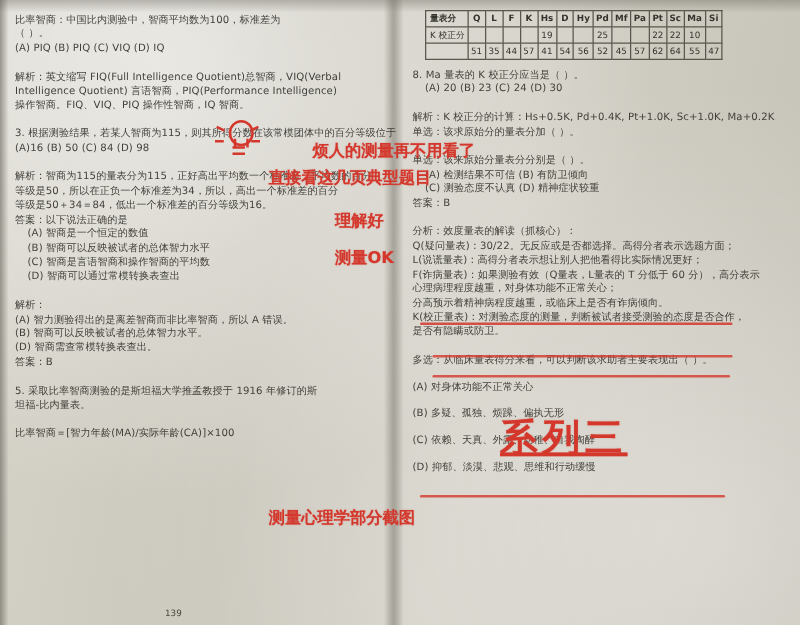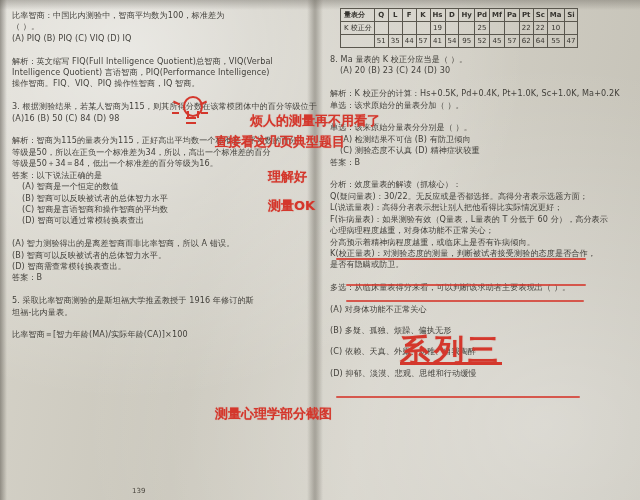--- a/index.html
+++ b/index.html
@@ -127,20 +127,21 @@
   <div class="textline">&nbsp;</div>
   <div class="textline">解析：智商为115的量表分为115，正好高出平均数一个标准差，平均数的百分</div>
   <div class="textline">等级是50，所以在正负一个标准差为34，所以，高出一个标准差的百分</div>
   <div class="textline">等级是50＋34＝84，低出一个标准差的百分等级为16。</div>
   <div class="textline">答案：以下说法正确的是</div>
   <div class="textline indent">(A) 智商是一个恒定的数值</div>
   <div class="textline indent">(B) 智商可以反映被试者的总体智力水平</div>
   <div class="textline indent">(C) 智商是言语智商和操作智商的平均数</div>
   <div class="textline indent">(D) 智商可以通过常模转换表查出</div>
   <div class="textline">&nbsp;</div>
+  <div class="textline">解析：</div>
   <div class="textline">(A) 智力测验得出的是离差智商而非比率智商，所以 A 错误。</div>
   <div class="textline">(B) 智商可以反映被试者的总体智力水平。</div>
   <div class="textline">(D) 智商需查常模转换表查出。</div>
   <div class="textline">答案：B</div>
   <div class="textline">&nbsp;</div>
   <div class="textline">5. 采取比率智商测验的是斯坦福大学推孟教授于 1916 年修订的斯</div>
   <div class="textline">坦福-比内量表。</div>
   <div class="textline">&nbsp;</div>
   <div class="textline">比率智商＝[智力年龄(MA)/实际年龄(CA)]×100</div>
 </div>
@@ -184,21 +185,21 @@
       <td></td>
     </tr>
     <tr>
       <td class="rowhead"></td>
       <td>51</td>
       <td>35</td>
       <td>44</td>
       <td>57</td>
       <td>41</td>
       <td>54</td>
-      <td>95</td>
+      <td>56</td>
       <td>52</td>
       <td>45</td>
       <td>57</td>
       <td>62</td>
       <td>64</td>
       <td>55</td>
       <td>47</td>
     </tr>
   </tbody>
     </table>

